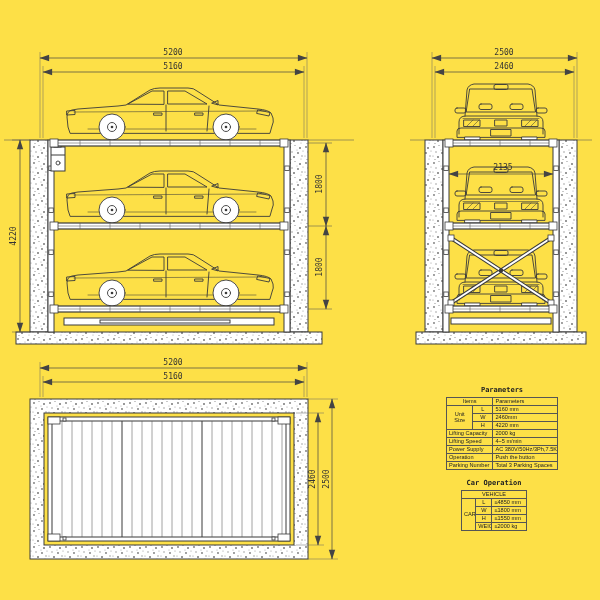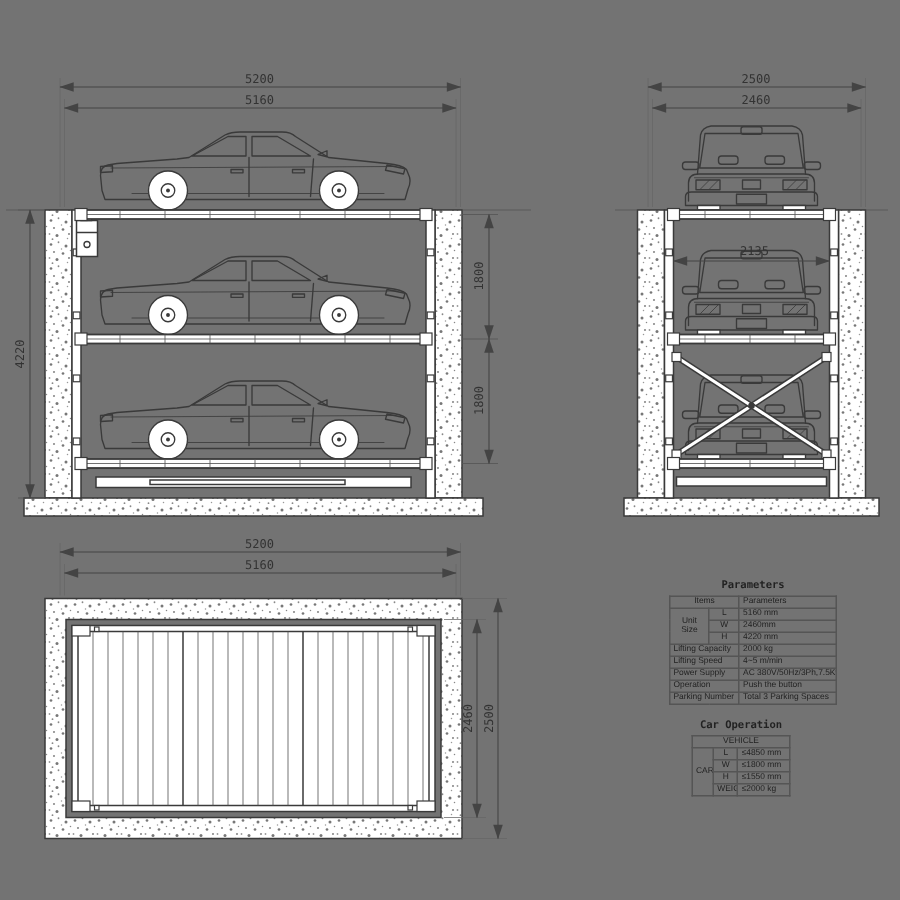--- a/index.html
+++ b/index.html
@@ -1,16 +1,16 @@
 <!DOCTYPE html>
 <html><head>
 <meta charset="utf-8">
 <style>
   html,body{margin:0;padding:0;background:#fff;}
-  #canvas{position:relative;width:600px;height:600px;background:#737373;overflow:hidden;
+  #canvas{position:relative;width:600px;height:600px;background:#fde047;overflow:hidden;
           font-family:"Liberation Sans",sans-serif;color:#222;}
   svg{position:absolute;left:0;top:0;}
   .wall{fill:url(#stip);stroke:#3a3a3a;stroke-width:1;}
   .frame{fill:#fff;stroke:#3a3a3a;stroke-width:1;}
   .beam{fill:#fff;stroke:#3a3a3a;stroke-width:1.2;}
   .sline{stroke:#3a3a3a;stroke-width:1;fill:none;}
   .thin{stroke:#555;stroke-width:0.55;fill:none;}
   .dim{stroke:#444;stroke-width:0.7;fill:none;}
   .ext{stroke:#666;stroke-width:0.5;fill:none;}
   .dimtext{font:8px "DejaVu Sans Mono",monospace;fill:#333;text-anchor:middle;}

